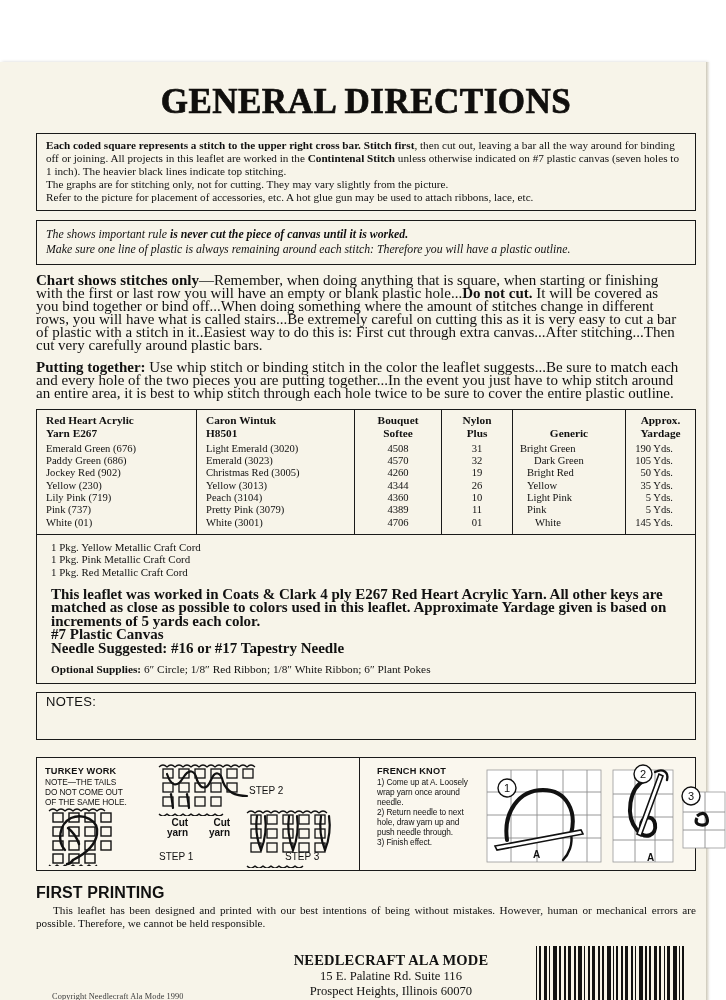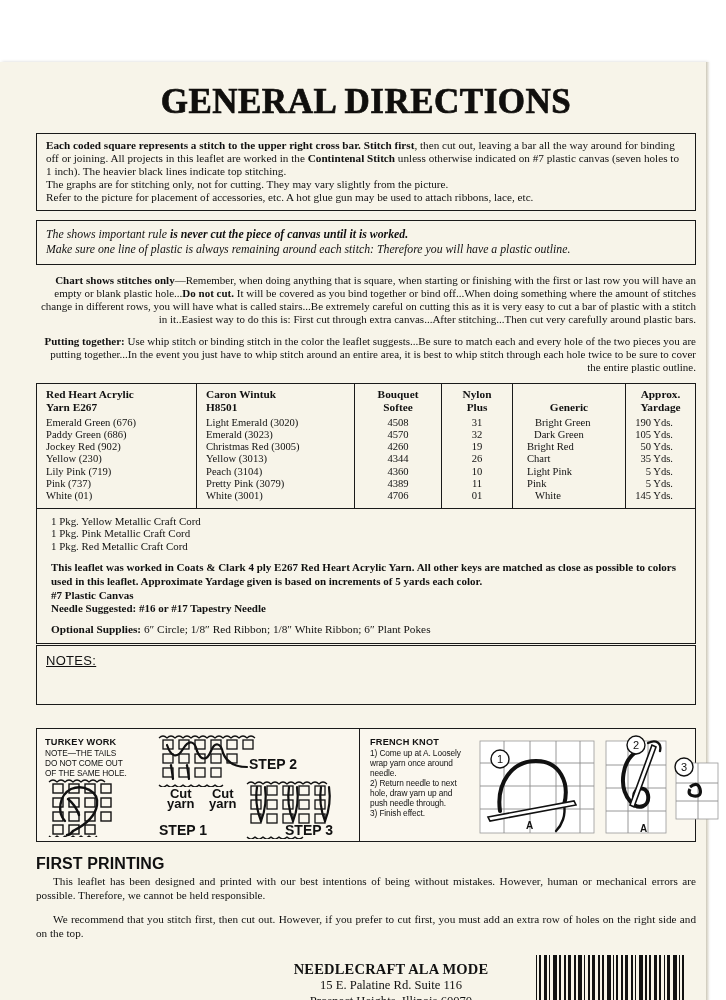--- a/index.html
+++ b/index.html
@@ -49,21 +49,21 @@
   .p1{font-size:11.2px;line-height:12.9px;}
   .p1 b{font-weight:bold;}
 
   .box-rule{padding:6px 9px 7px 9px;}
   .rule-line{
     font-style:italic;font-size:11.8px;line-height:15px;font-weight:500;
   }
   .rule-line b{font-weight:bold;font-style:italic;}
 
   .freepara{
-    font-size:11px;line-height:13.1px;margin:0 0 9px 0;text-align:right;
+    font-size:15px;line-height:13.1px;margin:0 12px 9px 0;text-align:left;
   }
   .freepara b{font-weight:bold;}
 
   
   .tbl-wrap{border:1.5px solid #1a1a1a;margin-bottom:0;}
   table.yarn{
     width:100%;border-collapse:collapse;font-size:10.6px;
   }
   table.yarn th{
     font-weight:bold;font-size:11.3px;text-align:left;
@@ -76,48 +76,49 @@
   table.yarn td.c{text-align:center;padding-left:0;}
   table.yarn td.r{text-align:right;padding-right:22px;padding-left:0;}
   .vsep{border-left:1.3px solid #1a1a1a;}
   tr.last td{padding-bottom:5px;}
 
   
   .supplies{
     border:1.5px solid #1a1a1a;border-top:none;padding:6px 9px 7px 14px;
   }
   .cord{font-size:10.9px;line-height:12.6px;}
-  .leafnote{font-size:11px;line-height:13.6px;font-weight:bold;margin-top:9px;}
+  .leafnote{font-size:15px;line-height:13.6px;font-weight:bold;margin-top:9px;}
   .opt{font-size:11.3px;line-height:13.4px;margin-top:7px;}
   .opt b{font-weight:bold;}
 
   
   .notes{
-    border:1.5px solid #1a1a1a;height:44px;margin-top:1px;padding:7px 9px;
-    font-size:13px;font-family:"Liberation Sans", sans-serif;letter-spacing:.3px;text-decoration:underline;
+    border:1.5px solid #1a1a1a;height:44px;margin-top:8px;padding:1px 9px;
+    font-size:13px;font-family:"Liberation Sans", sans-serif;letter-spacing:.3px;
   }
 
   
   .diagrams{
-    border:1.5px solid #1a1a1a;margin-top:23px;height:112px;display:flex;
+    border:1.5px solid #1a1a1a;margin-top:17px;height:112px;display:flex;
     background:#faf7ee;
+    gap:7px;
   }
   .dg-left{width:322px;position:relative;border-right:1.4px solid #1a1a1a;}
   .dg-right{flex:1;position:relative;}
   .dg-title{
     font-family:"Liberation Sans", sans-serif;font-weight:bold;font-size:9.2px;
     letter-spacing:.2px;
   }
   .dg-text{
     font-family:"Liberation Sans", sans-serif;font-size:8.3px;line-height:10px;
     letter-spacing:-.1px;
   }
   .abs{position:absolute;}
-  .stepl{font-family:"Liberation Sans", sans-serif;font-weight:bold;font-size:14px;}
-  .cutl{font-family:"Liberation Sans", sans-serif;font-weight:bold;font-size:13px;text-align:center;line-height:10px;}
+  .stepl{font-family:"Liberation Sans", sans-serif;font-weight:normal;font-size:10px;}
+  .cutl{font-family:"Liberation Sans", sans-serif;font-weight:bold;font-size:10px;text-align:right;line-height:10px;}
 
   
   .fp-title{
     font-family:"Liberation Sans", sans-serif;font-weight:bold;font-size:16px;
     margin-top:13px;letter-spacing:.1px;
   }
   .fp-p{font-size:11.2px;line-height:13.4px;text-align:justify;margin-top:2px;text-indent:17px;}
 
   .footwrap{position:relative;margin-top:17px;height:82px;}
   .company{
@@ -196,21 +197,21 @@
               <div>Yardage</div>
             </th>
           </tr>
         </thead>
         <tbody>
           <tr>
             <td>Emerald Green (676)</td>
             <td class="vsep">Light Emerald (3020)</td>
             <td class="vsep c">4508</td>
             <td class="vsep c">31</td>
-            <td class="vsep" style="padding-left:22px">Bright Green</td>
+            <td class="vsep" style="padding-left:7px">Bright Green</td>
             <td class="vsep r">190 Yds.</td>
           </tr>
           <tr>
             <td>Paddy Green (686)</td>
             <td class="vsep">Emerald (3023)</td>
             <td class="vsep c">4570</td>
             <td class="vsep c">32</td>
             <td class="vsep" style="padding-left:21px">Dark Green</td>
             <td class="vsep r">105 Yds.</td>
           </tr>
@@ -220,21 +221,21 @@
             <td class="vsep c">4260</td>
             <td class="vsep c">19</td>
             <td class="vsep" style="padding-left:14px">Bright Red</td>
             <td class="vsep r">50 Yds.</td>
           </tr>
           <tr>
             <td>Yellow (230)</td>
             <td class="vsep">Yellow (3013)</td>
             <td class="vsep c">4344</td>
             <td class="vsep c">26</td>
-            <td class="vsep" style="padding-left:14px">Chart</td>
+            <td class="vsep" style="padding-left:14px">Yellow</td>
             <td class="vsep r">35 Yds.</td>
           </tr>
           <tr>
             <td>Lily Pink (719)</td>
             <td class="vsep">Peach (3104)</td>
             <td class="vsep c">4360</td>
             <td class="vsep c">10</td>
             <td class="vsep" style="padding-left:14px">Light Pink</td>
             <td class="vsep r">5 Yds.</td>
           </tr>
@@ -450,21 +451,20 @@
           </g>
           <path d="M18 30 q8 -6 10 2 q2 8 -6 7 q-7 -1 -4 -7" fill="none" stroke="#111" stroke-width="3.2"></path>
           <circle cx="12" cy="10" r="9" fill="#fff" stroke="#111" stroke-width="1.4"></circle>
           <text x="12" y="14" font-size="11" font-family="Liberation Sans, sans-serif" text-anchor="middle" fill="#111">3</text>
         </svg>
       </div>
     </div>
 
     <div class="fp-title">FIRST PRINTING</div>
     <p class="fp-p">This leaflet has been designed and printed with our best intentions of being without mistakes. However, human or mechanical  errors are possible. Therefore, we cannot be held responsible.</p>
-    <p class="fp-p">We recommend that you stitch first, then cut out. However, if you prefer to cut first, you must add an extra row of holes on the right side and on the top.</p>
 
     <div class="footwrap">
       <div class="company">
         <div class="nm">NEEDLECRAFT ALA MODE</div>
         <div class="ad">15 E. Palatine Rd. Suite 116</div>
         <div class="ad">Prospect Heights, Illinois 60070</div>
       </div>
 
       <div class="copyr">Copyright Needlecraft Ala Mode 1990</div>
 

